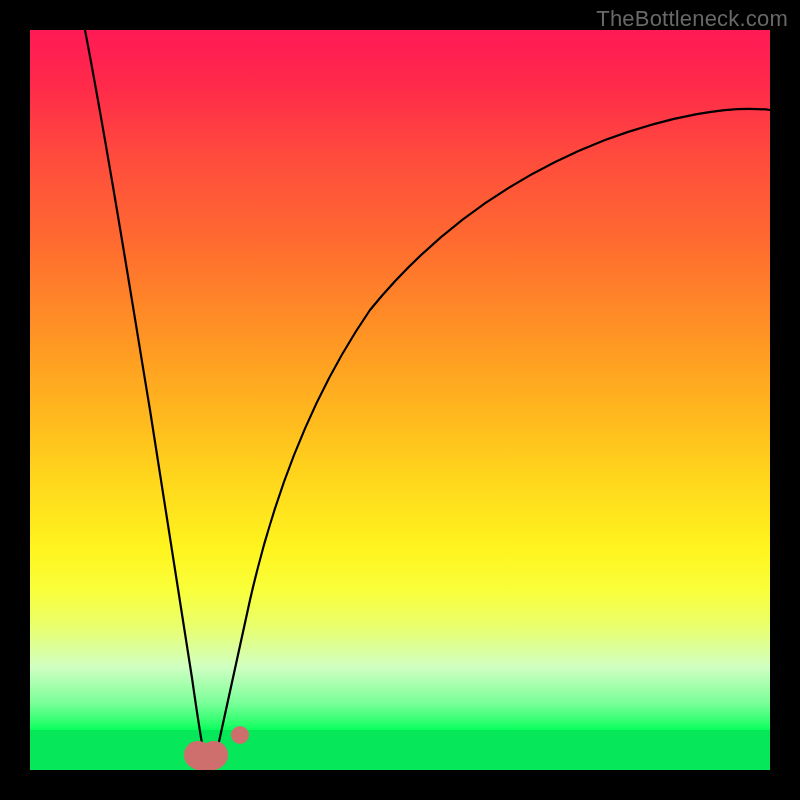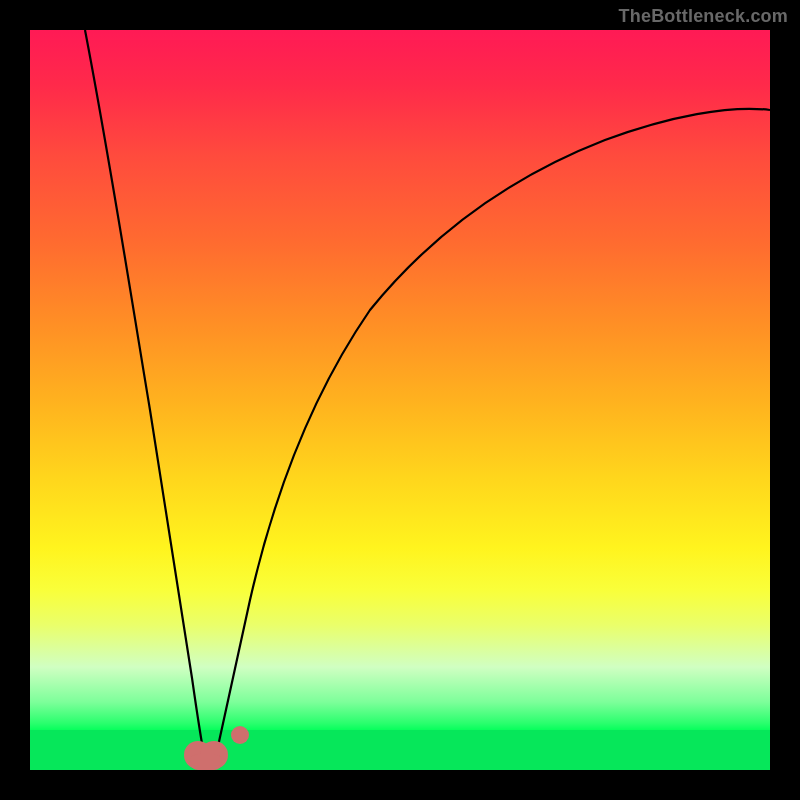--- a/index.html
+++ b/index.html
@@ -45,23 +45,23 @@
     left: 0; right: 0;
     bottom: 0;
     height: 40px;
     background: #06e75a;
   }
   .watermark {
     position: absolute;
     top: 6px;
     right: 12px;
     color: #686868;
-    font-size: 18px;
+    font-size: 22px;
     letter-spacing: 0.2px;
-    font-weight: 700;
+    font-weight: 400;
   }
   svg.curves {
     position: absolute;
     left: 0; top: 0;
     width: 740px;
     height: 740px;
   }
   svg .curve {
     fill: none;
     stroke: #000;

